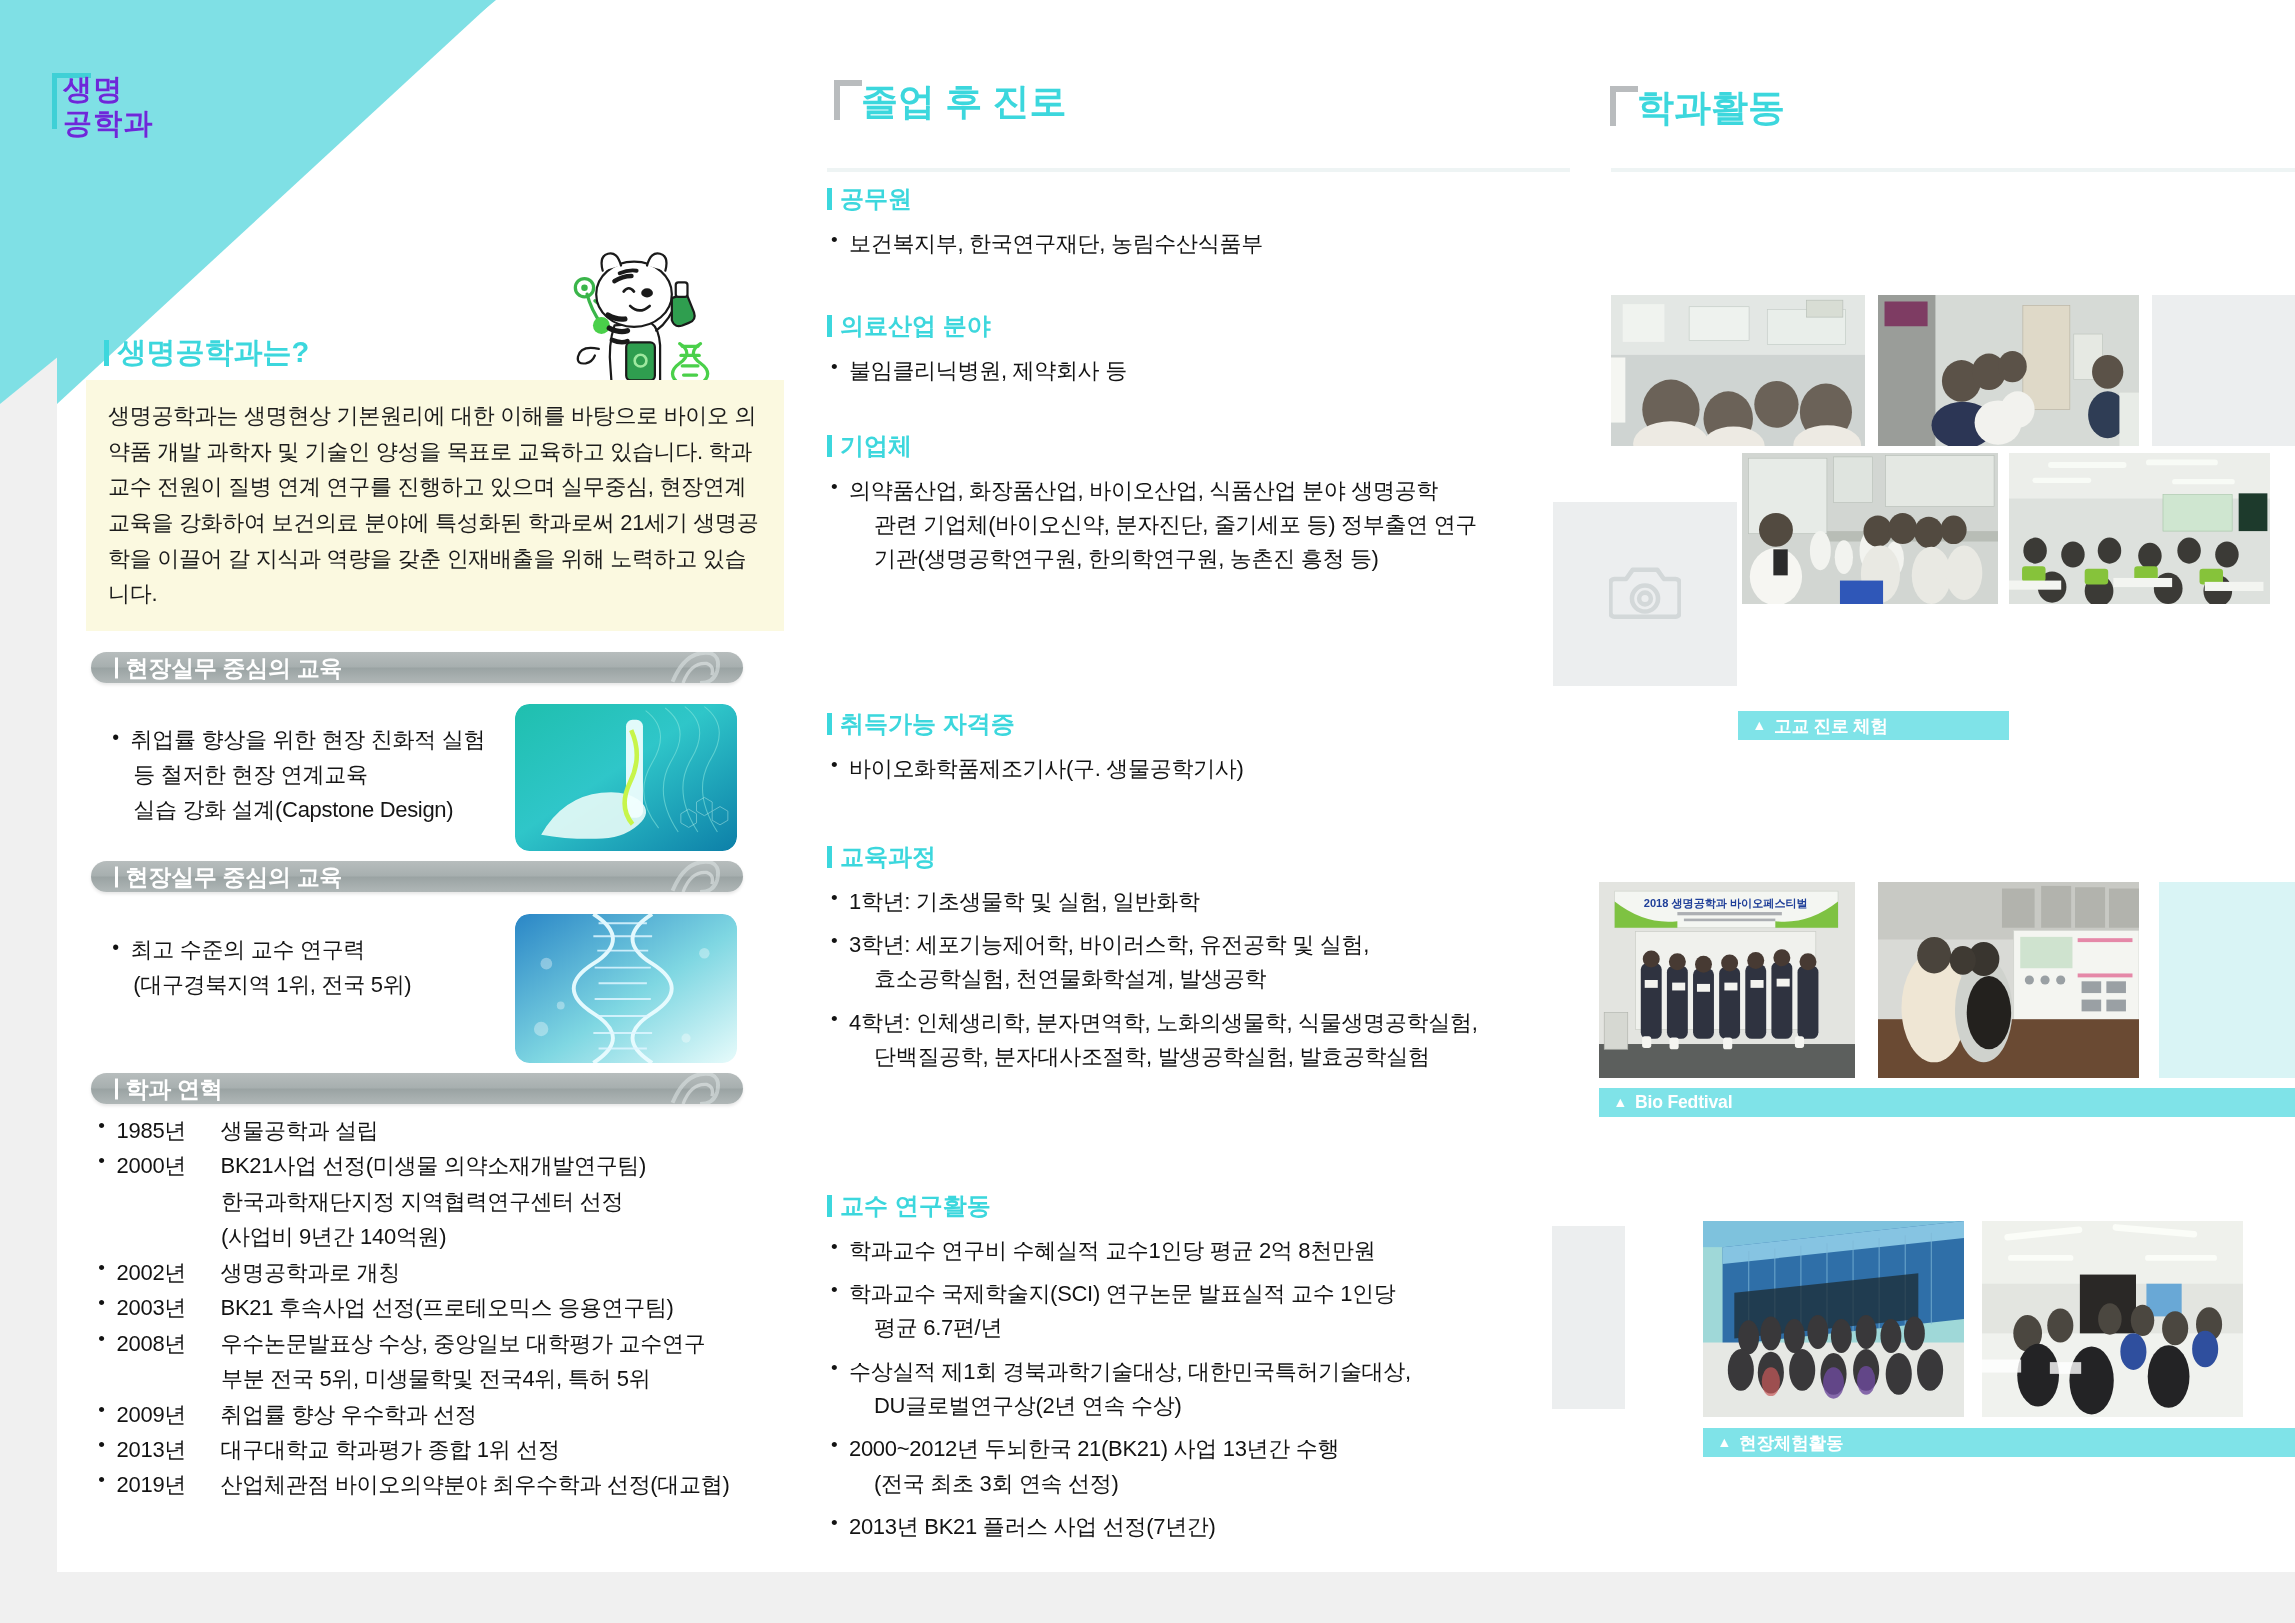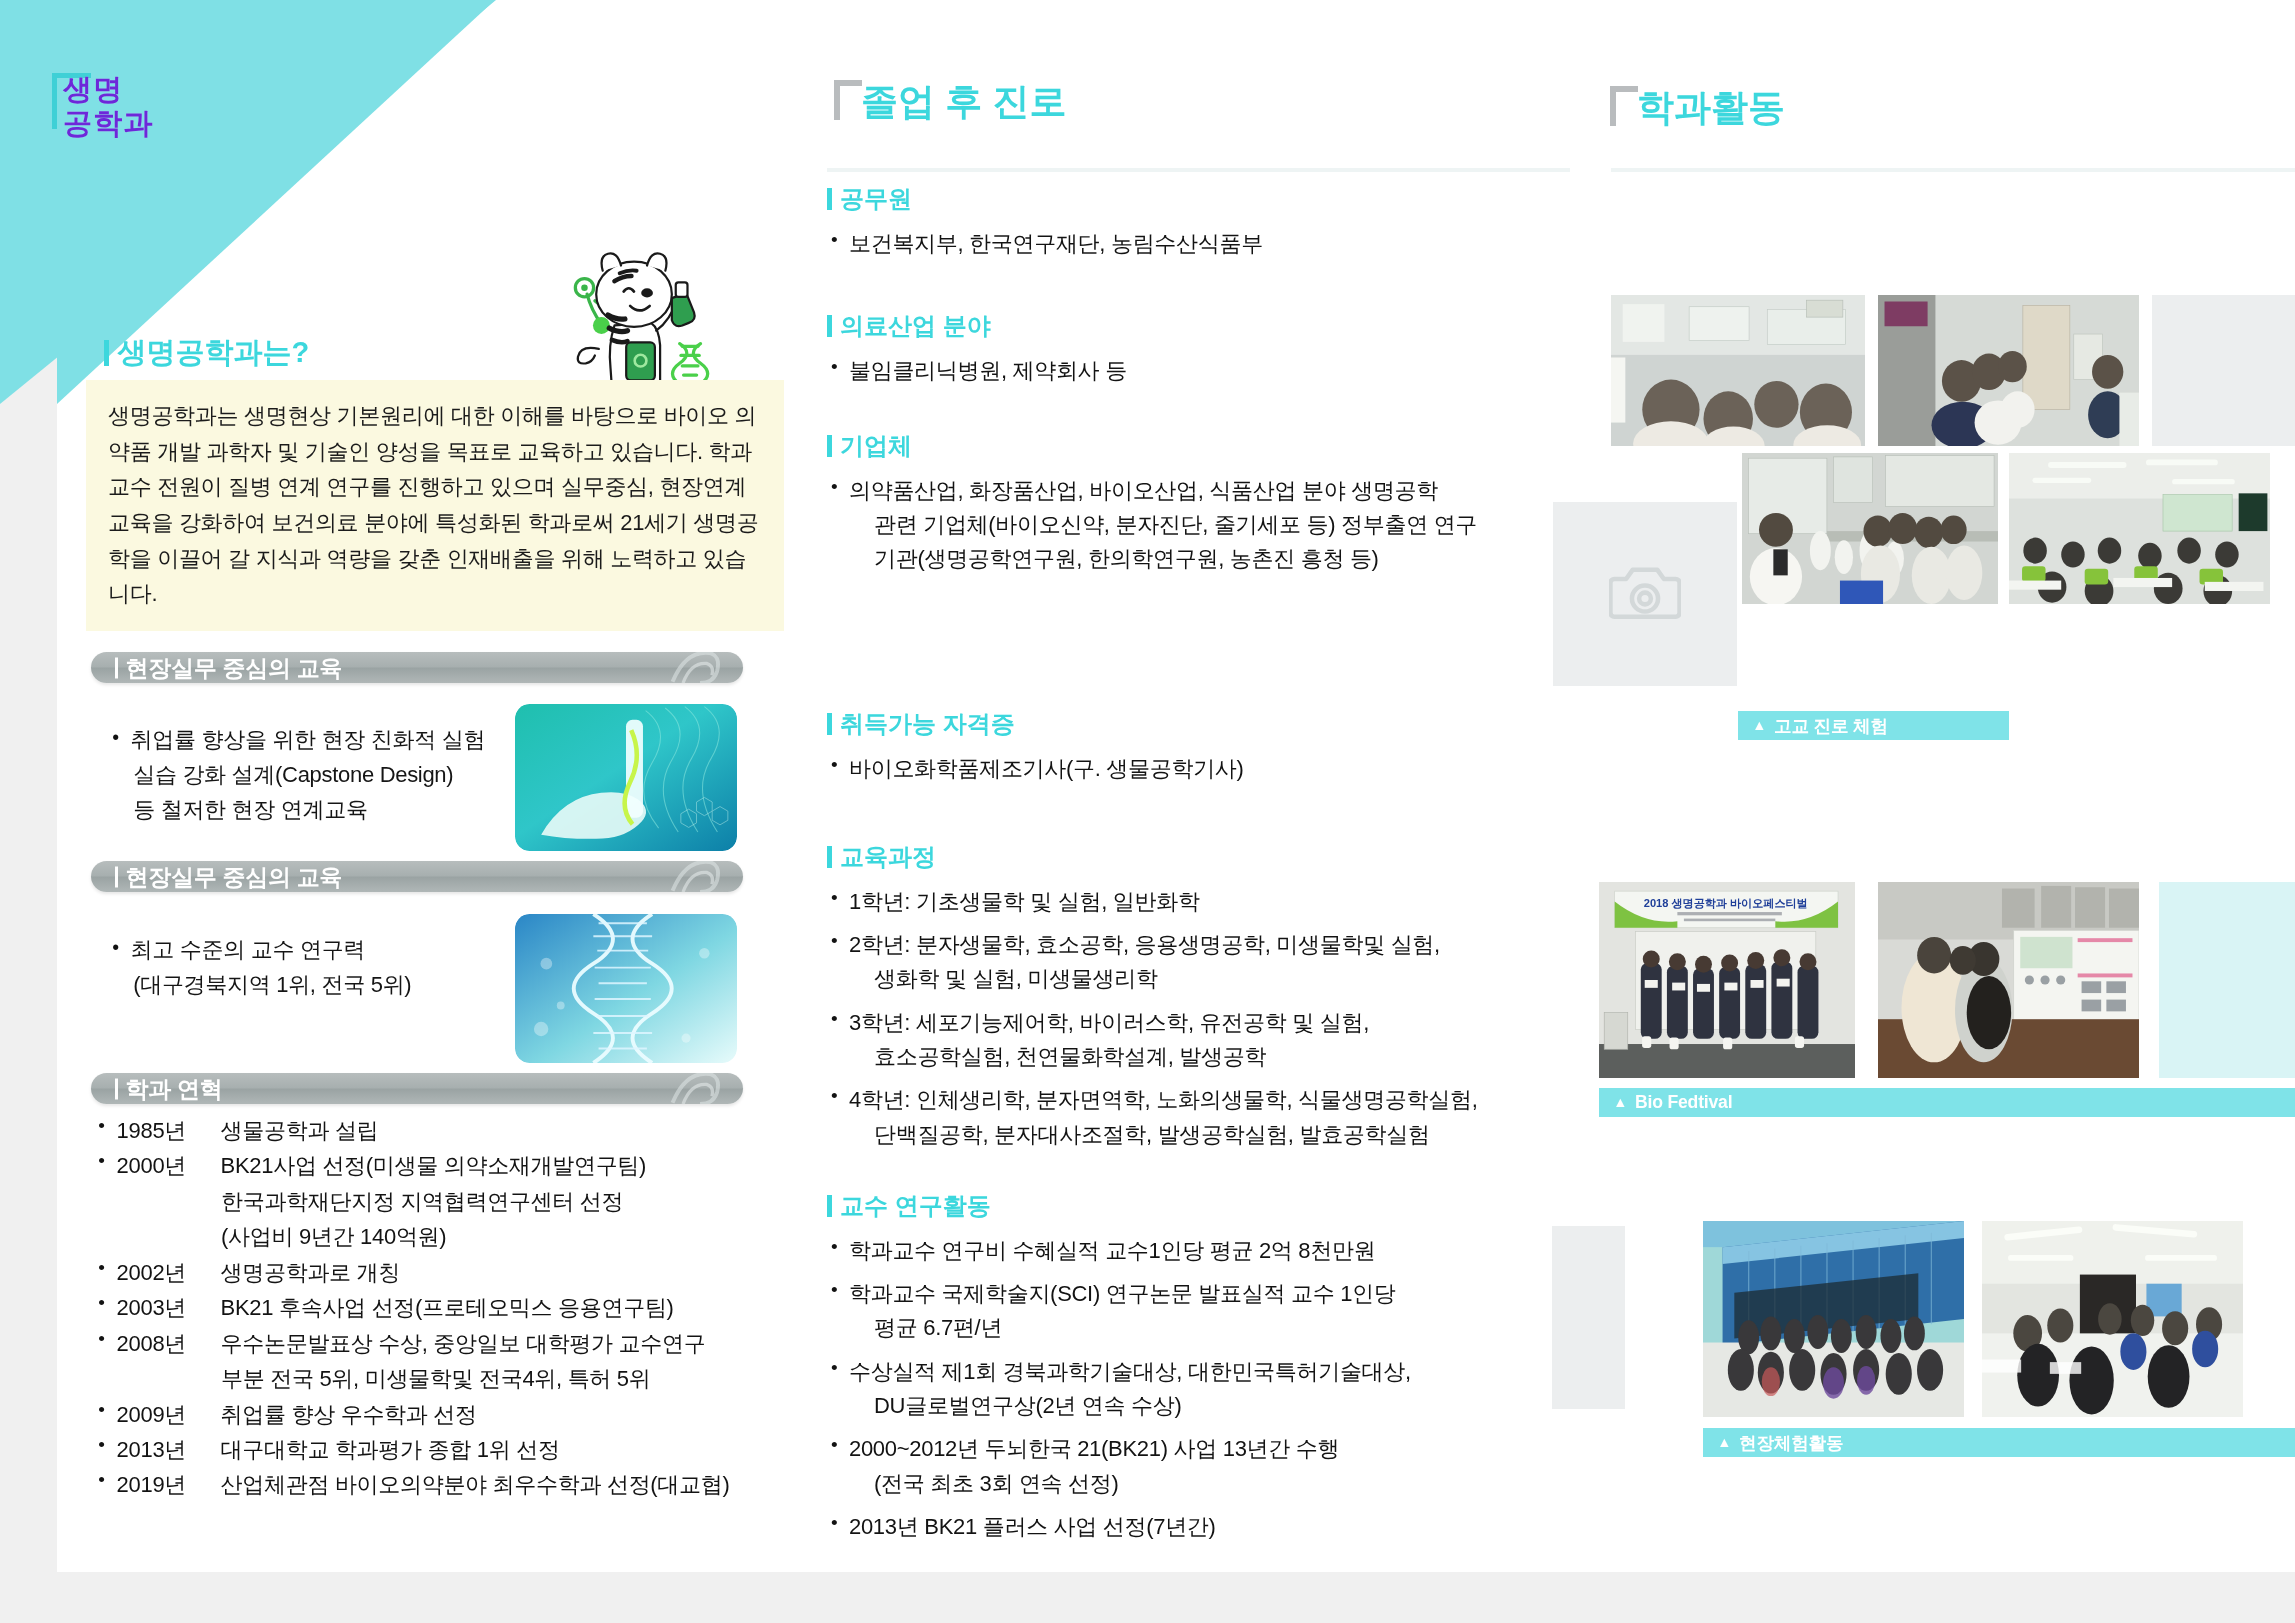--- a/index.html
+++ b/index.html
@@ -224,22 +224,22 @@
   <div class="pill" style="top:652px;">
     <span class="ptxt">현장실무 중심의 교육</span>
     <svg class="swirl" viewBox="0 0 84 58">
       <path d="M10 50 Q30 2 66 6 Q84 10 78 34 Q72 52 52 52" fill="none" stroke="#dfe6e6" stroke-width="6"></path>
       <path d="M26 52 Q38 20 62 22 Q74 26 70 40" fill="none" stroke="#e8eded" stroke-width="5"></path>
     </svg>
   </div>
   <div class="bullet-list" style="left:111px;top:723px;width:456px;">
     <div class="bl-item">
       <span>취업률 향상을 위한 현장 친화적 실험</span>
+      <span class="cont">등 철저한 현장 연계교육</span>
       <span class="cont">실습 강화 설계(Capstone Design)</span>
-      <span class="cont">등 철저한 현장 연계교육</span>
     </div>
   </div>
   <div class="thumb" style="left:515px;top:704px;width:222px;height:147px;">
     <svg viewBox="0 0 340 225" width="222" height="147">
       <defs>
         <linearGradient id="g1" x1="0" y1="0" x2="1" y2="1">
           <stop offset="0%" stop-color="#1fbfae"></stop>
             <stop offset="45%" stop-color="#2fc6c9"></stop>
           <stop offset="100%" stop-color="#0d7fa8"></stop>
         </linearGradient>
@@ -351,21 +351,20 @@
         <div class="bar-head">기업체</div>
         <div class="m-item" style="margin-top: 9px;"><span>의약품산업, 화장품산업, 바이오산업, 식품산업 분야 생명공학</span><span class="c2">관련 기업체(바이오신약, 분자진단, 줄기세포 등) 정부출연 연구</span><span class="c2">기관(생명공학연구원, 한의학연구원, 농촌진 흥청 등)</span></div>
       </div>
       <div class="m-group" style="top: 708px;">
         <div class="bar-head">취득가능 자격증</div>
         <div class="m-item" style="margin-top: 9px;"><span>바이오화학품제조기사(구. 생물공학기사)</span></div>
       </div>
       <div class="m-group" style="top: 841px;">
         <div class="bar-head">교육과정</div>
         <div class="m-item" style="margin-top: 9px;"><span>1학년: 기초생물학 및 실험, 일반화학</span></div>
-        <div class="m-item" style="margin-top: 9px;"><span>2학년: 분자생물학, 효소공학, 응용생명공학, 미생물학및 실험,</span><span class="c2">생화학 및 실험, 미생물생리학</span></div>
         <div class="m-item" style="margin-top: 9px;"><span>3학년: 세포기능제어학, 바이러스학, 유전공학 및 실험,</span><span class="c2">효소공학실험, 천연물화학설계, 발생공학</span></div>
         <div class="m-item" style="margin-top: 9px;"><span>4학년: 인체생리학, 분자면역학, 노화의생물학, 식물생명공학실험,</span><span class="c2">단백질공학, 분자대사조절학, 발생공학실험, 발효공학실험</span></div>
       </div>
       <div class="m-group" style="top: 1190px;">
         <div class="bar-head">교수 연구활동</div>
         <div class="m-item" style="margin-top: 9px;"><span>학과교수 연구비 수혜실적 교수1인당 평균 2억 8천만원</span></div>
         <div class="m-item" style="margin-top: 9px;"><span>학과교수 국제학술지(SCI) 연구논문 발표실적 교수 1인당</span><span class="c2">평균 6.7편/년</span></div>
         <div class="m-item" style="margin-top: 9px;"><span>수상실적 제1회 경북과학기술대상, 대한민국특허기술대상,</span><span class="c2">DU글로벌연구상(2년 연속 수상)</span></div>
         <div class="m-item" style="margin-top: 9px;"><span>2000~2012년 두뇌한국 21(BK21) 사업 13년간 수행</span><span class="c2">(전국 최초 3회 연속 선정)</span></div>
         <div class="m-item" style="margin-top: 9px;"><span>2013년 BK21 플러스 사업 선정(7년간)</span></div>

